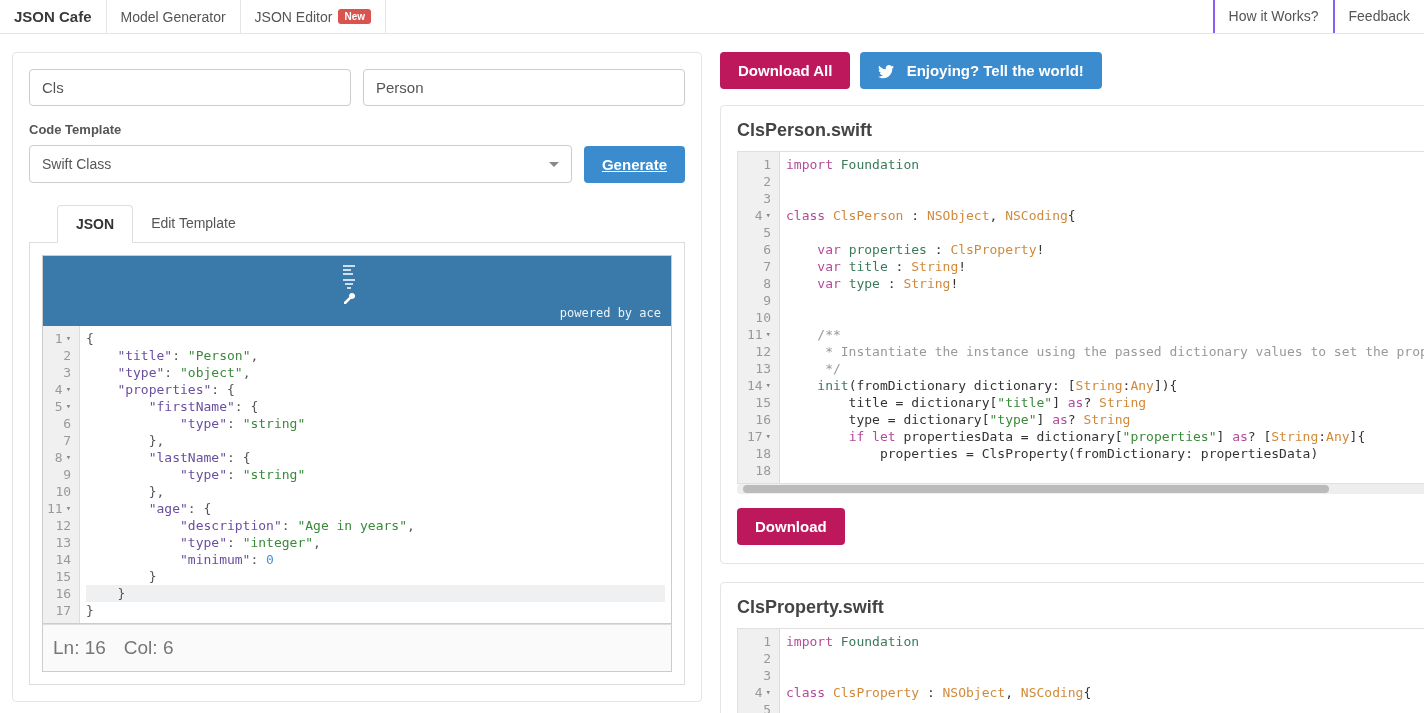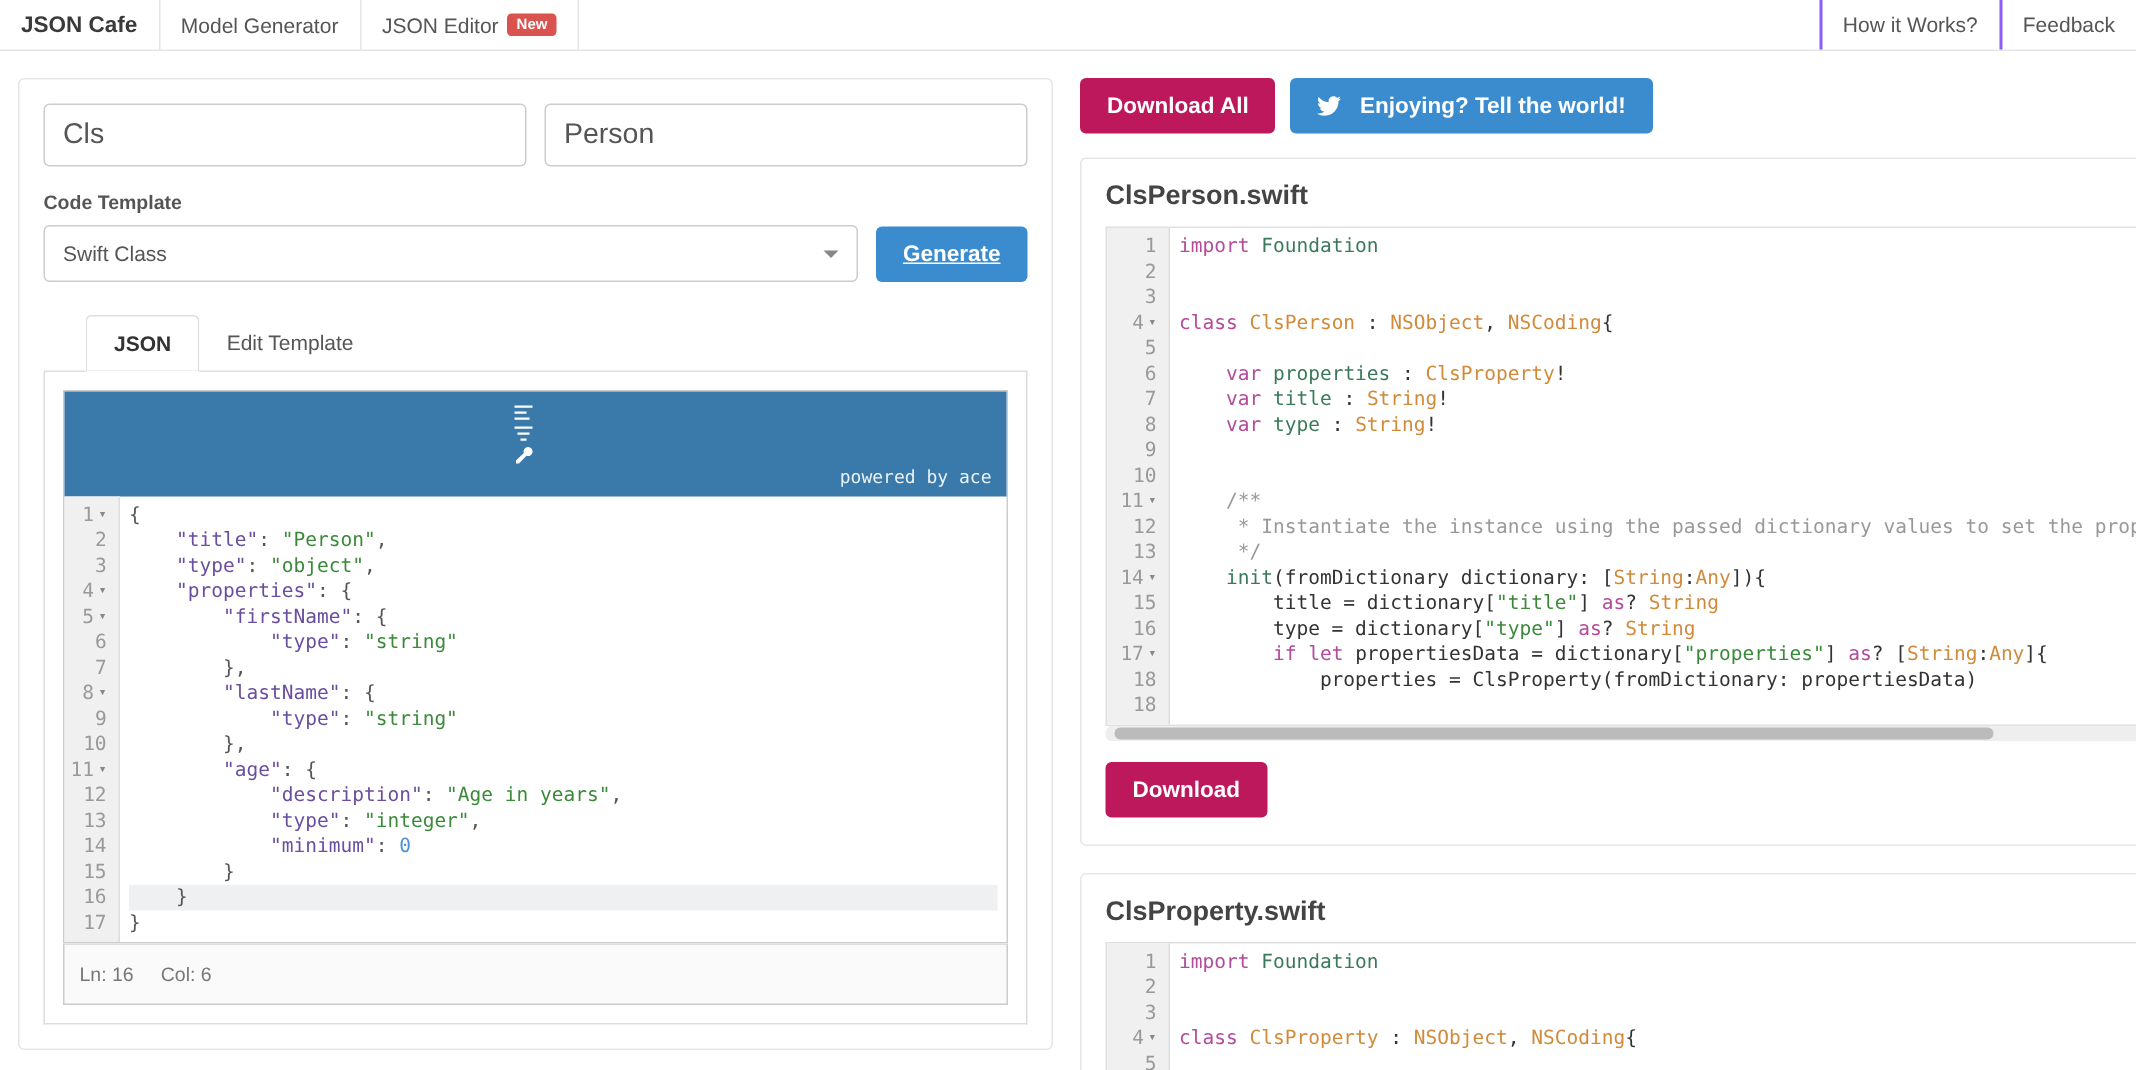--- a/index.html
+++ b/index.html
@@ -12,21 +12,21 @@
 .topnav .nav-right { padding: 8px 14px; border-left: 2px solid #8b5cf6; color: #555; cursor: pointer; }
 .badge-new { background: #d9534f; color: #fff; font-size: 10px; padding: 2px 6px; border-radius: 3px; font-weight: 600; }
 
 .wrap { display: flex; gap: 18px; padding: 18px 12px; }
 .left { flex: 0 0 690px; }
 .right { flex: 1; }
 
 .card { border: 1px solid #e5e5e5; border-radius: 4px; padding: 16px; background: #fff; }
 
 .inputs-row { display: flex; gap: 12px; margin-bottom: 16px; }
-.text-input { flex: 1; border: 1px solid #ccc; border-radius: 4px; padding: 9px 12px; font-size: 19px; color: #555; }
+.text-input { flex: 1; border: 1px solid #ccc; border-radius: 4px; padding: 9px 12px; font-size: 15px; color: #555; }
 
 .label { font-weight: 600; font-size: 13px; color: #555; margin-bottom: 8px; }
 
 .template-row { display: flex; gap: 12px; align-items: center; margin-bottom: 22px; }
 .select { flex: 1; border: 1px solid #ccc; border-radius: 4px; padding: 10px 12px; font-size: 14px; color: #555; display: flex; justify-content: space-between; align-items: center; cursor: pointer; }
 .caret-down { width: 0; height: 0; border-left: 5px solid transparent; border-right: 5px solid transparent; border-top: 5px solid #888; }
 
 .btn { border: none; border-radius: 4px; padding: 10px 18px; font-size: 15px; font-weight: 600; color: #fff; cursor: pointer; }
 .btn-primary { background: #3a8ccf; text-decoration: underline; }
 .btn-success { background: #be185d; }
@@ -43,21 +43,21 @@
 
 .code-editor { border: 1px solid #ccc; font-family: Monaco, Menlo, monospace; font-size: 13px; }
 .code-body { display: flex; }
 .gutter { background: #f0f0f0; color: #999; text-align: right; padding: 4px 8px 4px 4px; user-select: none; min-width: 34px; font-family: Monaco, Menlo, monospace; font-size: 13px; line-height: 17px; border-right: 1px solid #ddd; }
 .gutter .ln { display: flex; justify-content: flex-end; align-items: center; gap: 3px; height: 17px; }
 .gutter .fold { font-size: 9px; color: #888; }
 .lines { padding: 4px 6px; flex: 1; white-space: pre; line-height: 17px; overflow-x: auto; }
 .lines .line { height: 17px; }
 .line.cursor-line { background: #eef0f2; }
 
-.status-bar { border: 1px solid #ccc; border-top: 1px solid #ddd; padding: 12px 10px; font-size: 13px; color: #777; display: flex; gap: 18px; background: #fafafa; }
+.status-bar { border: 1px solid #ccc; border-top: 1px solid #ddd; padding: 12px 10px; font-size: 19px; color: #777; display: flex; gap: 18px; background: #fafafa; }
 
 .tok-key { color: #6a4ea0; }
 .tok-str { color: #3a8a3a; }
 .tok-num { color: #4a90d9; }
 .tok-punc { color: #555; }
 .tok-kw { color: #b44a9a; }
 .tok-type { color: #d08a3a; }
 .tok-ident { color: #3a7a5a; margin-top: 11px; }
 .tok-comment { color: #999; }
 

